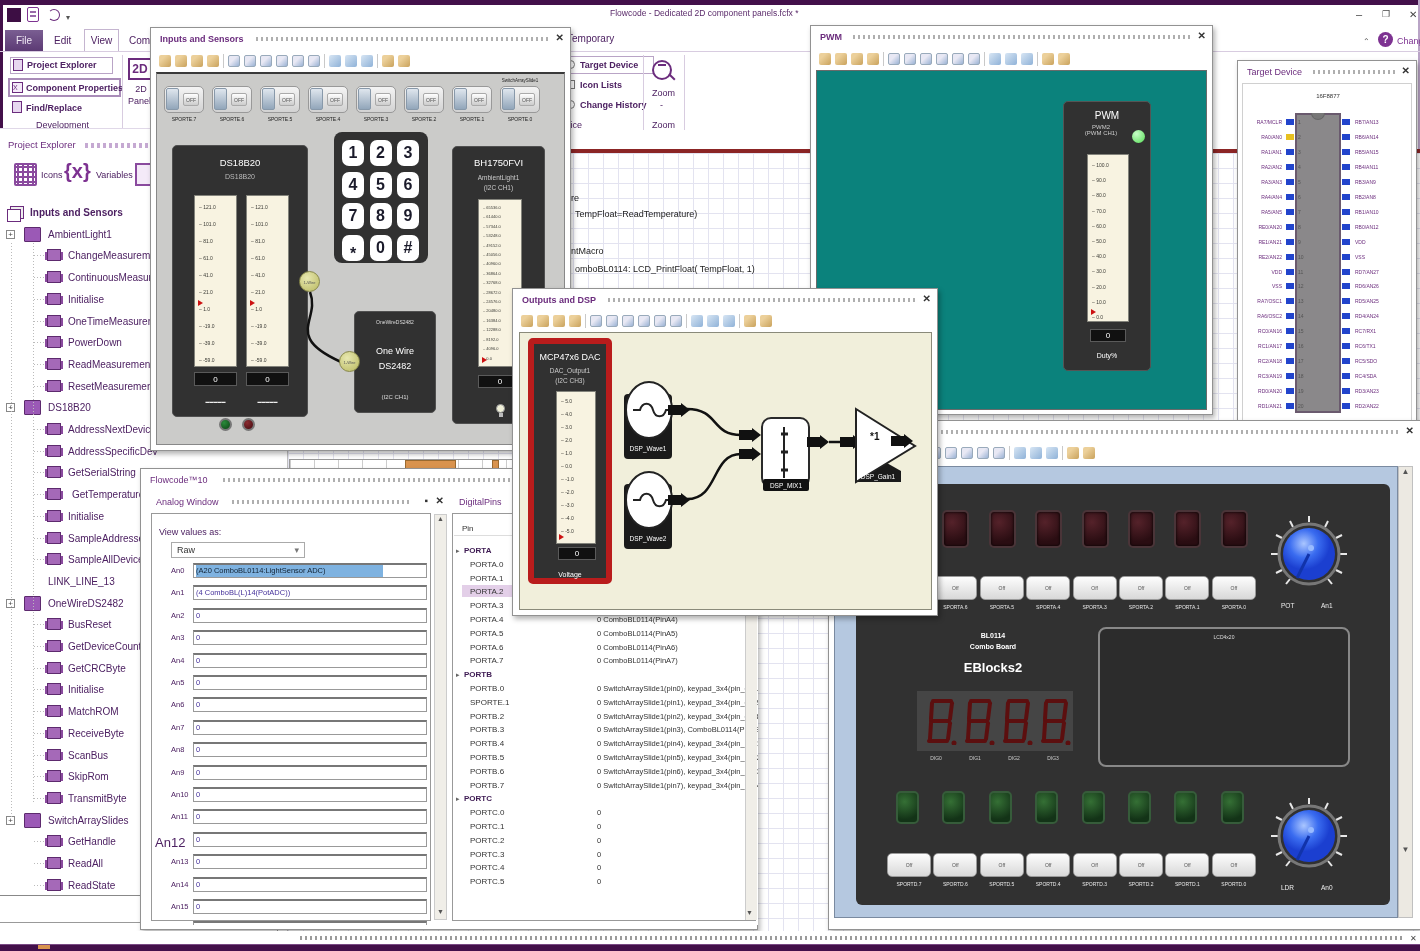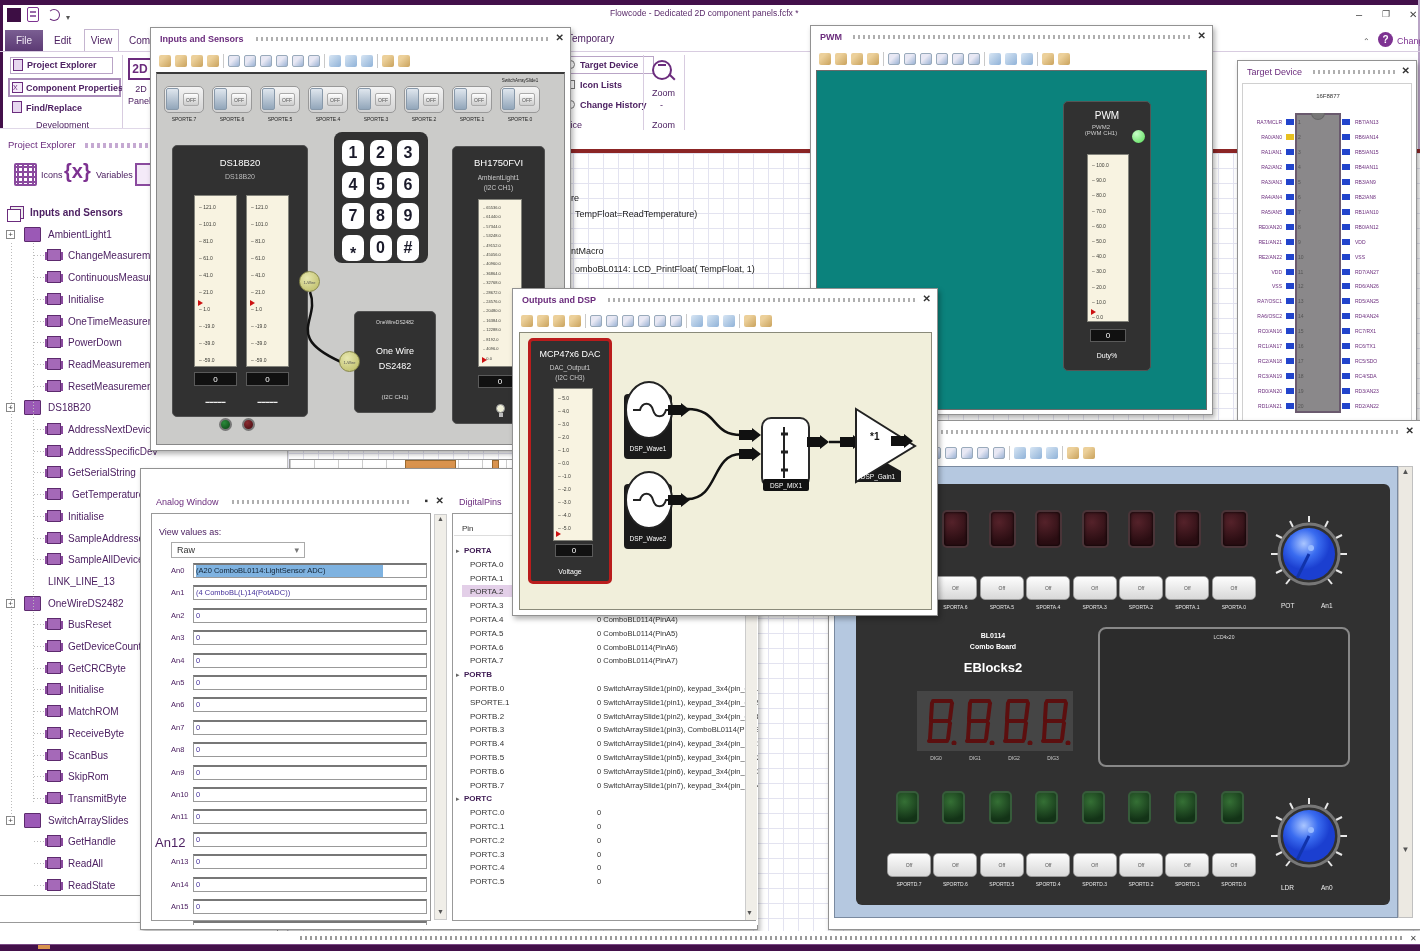--- a/index.html
+++ b/index.html
@@ -657,20 +657,24 @@
           </g>
           <circle cx="42" cy="42" r="30" fill="none" stroke="#777" stroke-width="3"></circle>
           <circle cx="42" cy="42" r="26" fill="url(#kg)"></circle>
           <line x1="42" y1="42" x2="30" y2="66" stroke="#1133aa" stroke-width="3"></line>
           <circle cx="44" cy="36" r="3" fill="#99bbff"></circle>
         </svg><div class="abs" style="left:425px;top:400px;color:#eee;font-size:6.5px">LDR</div><div class="abs" style="left:465px;top:400px;color:#eee;font-size:6.5px">An0</div></div>
   </div>
 </div>
 
 <div class="win" style="z-index:14;left:140px;top:468px;width:618px;height:462px">
+  <div class="wt">
+      <span class="t" style="font-weight:normal">Flowcode™10</span>
+      <span class="dots" style="left:82px;right:112px"></span>
+    </div>
 
   <div class="abs" style="left:6px;top:22px;width:303px;height:434px;background:#fff;overflow:hidden">
     <div class="wt" style="top:0">
         <span class="t" style="font-weight:normal">Analog Window</span>
         <span class="dots" style="left:85px;right:38px"></span>
         <span class="x" style="right:22px">▪</span>
         <span class="x">✕</span>
       </div>
     <div class="abs" style="left:4px;top:22px;width:280px;height:408px;border:1px solid #999"></div>
     <div class="abs" style="left:12px;top:36px;font-size:9px;color:#4d2162">View values as:</div>
@@ -799,21 +803,21 @@
       <div class="isep"></div>
       <div class="ic i3"></div>
       <div class="ic i3"></div>
       <div class="ic i3"></div>
       <div class="isep"></div>
       <div class="ic i1"></div>
       <div class="ic i1"></div>
     </div>
   <div class="abs" style="left:6px;top:43px;width:413px;height:278px;background:#f1efdb;border:1px solid #8a8a7a"></div>
 
-  <div class="dark" style="left:15px;top:49px;width:84px;height:246px;border:3px solid #b91c1c">
+  <div class="dark" style="left:15px;top:49px;width:84px;height:246px;border:6px solid #b91c1c">
     <div class="abs" style="left:0;top:8px;width:100%;text-align:center;color:#fff;font-size:9px">MCP47x6 DAC</div>
     <div class="abs" style="left:0;top:22px;width:100%;text-align:center;color:#ccc;font-size:6.5px;line-height:1.5">DAC_Output1<br>(I2C CH3)</div>
     <div class="slider" style="left:22px;top:47px;width:40px;height:153px">
         <div class="slabels" id="mcp1" style="line-height: 13px;">– 5.0
 – 4.0
 – 3.0
 – 2.0
 – 1.0
 – 0.0
 – -1.0

